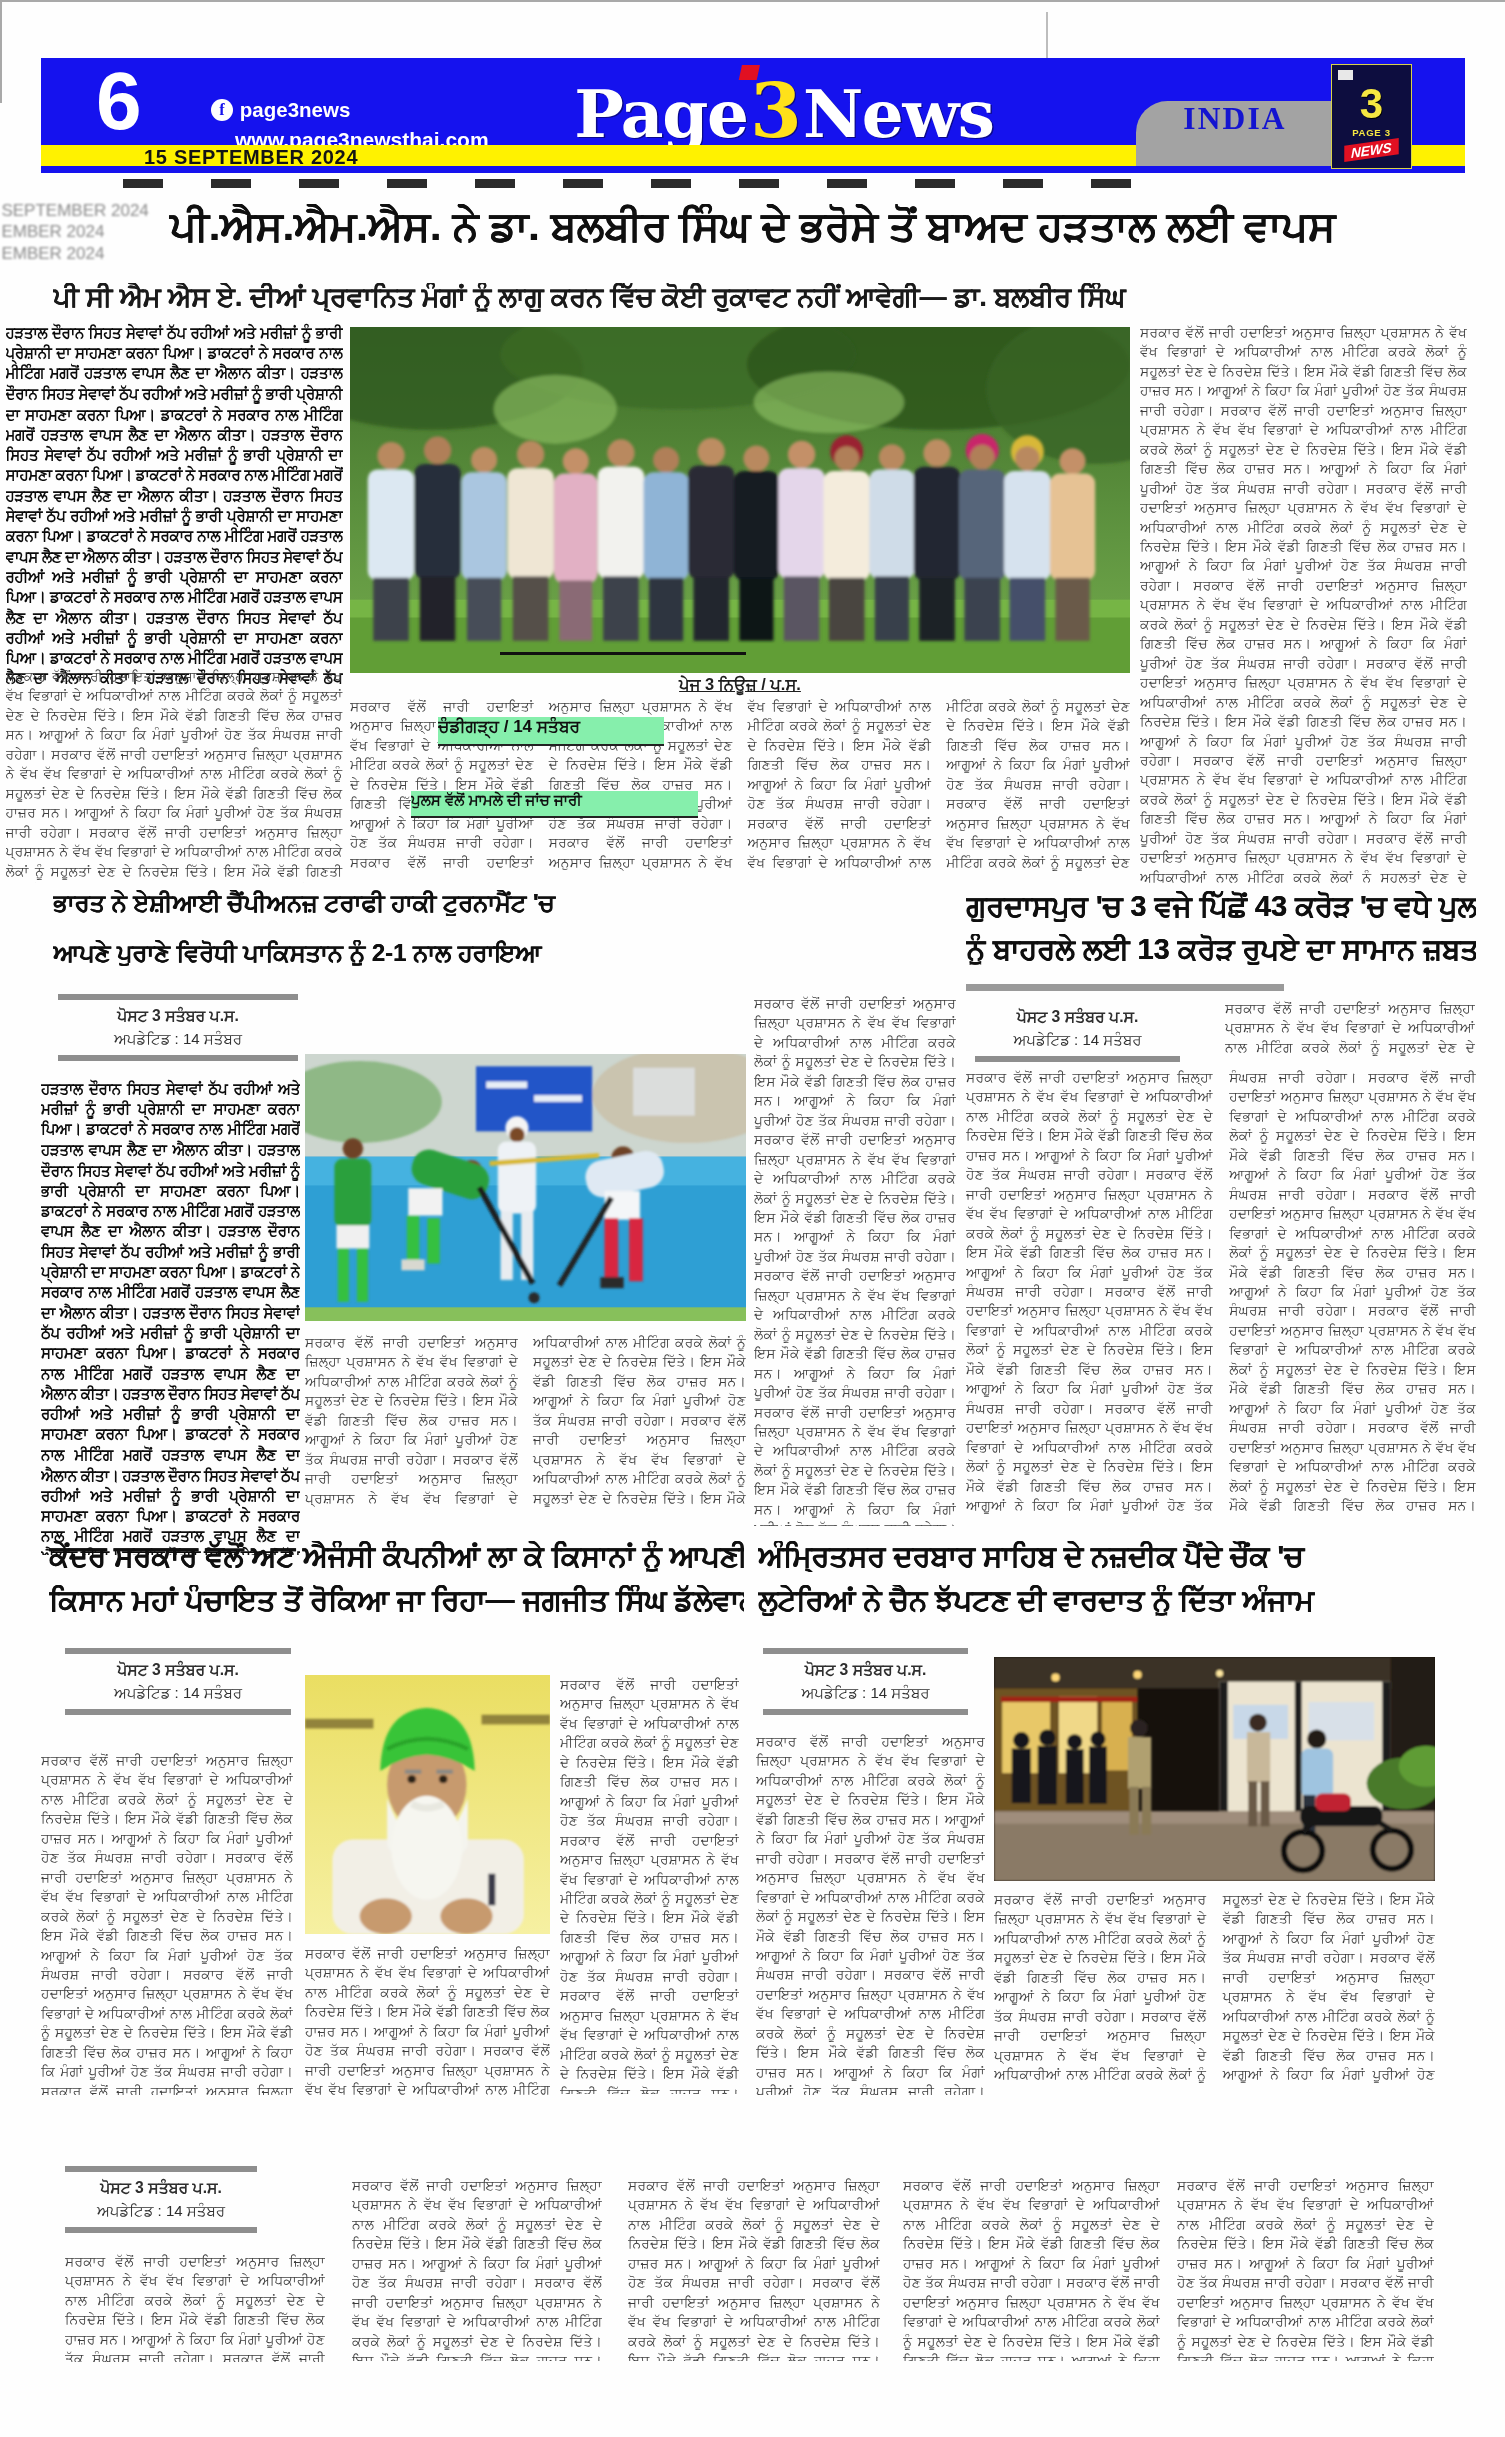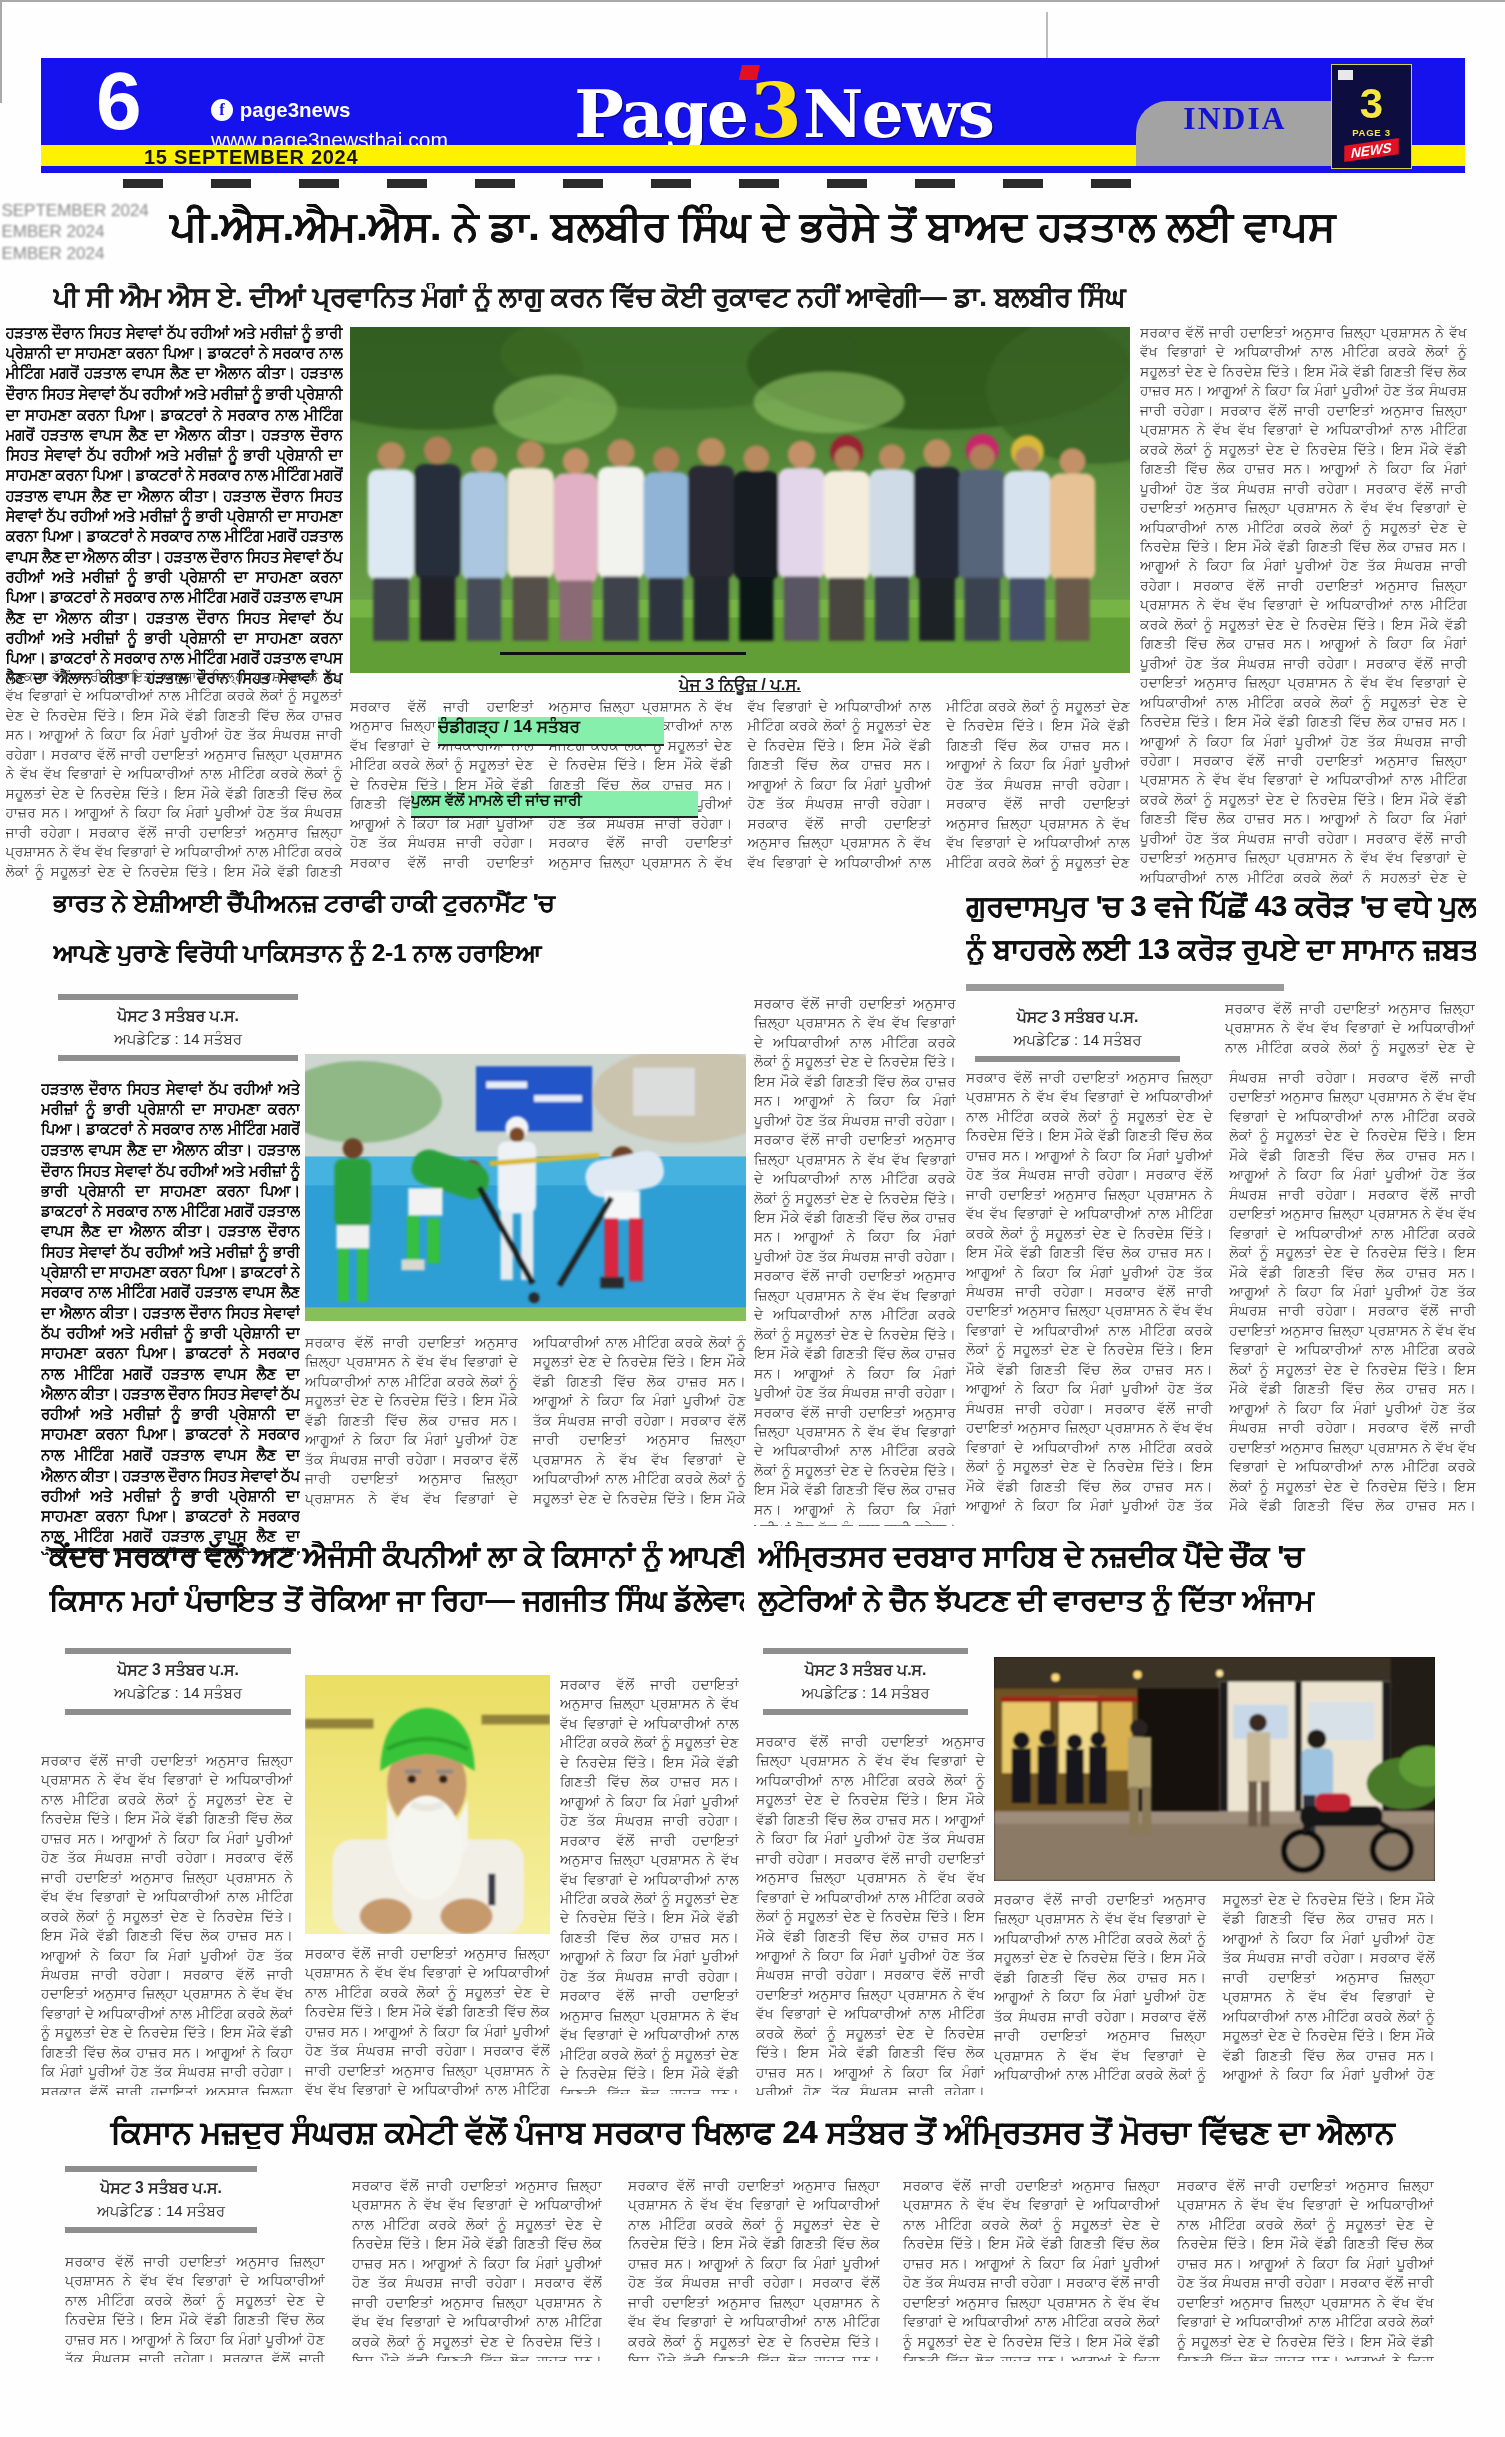--- a/index.html
+++ b/index.html
@@ -6,21 +6,21 @@
   .page{position:relative;width:1506px;height:2438px;background:#fefefe;overflow:hidden;
         font-family:"Liberation Sans",sans-serif;}
   .abs{position:absolute;}
   
   .banner{background:#1512ee;}
   .pgnum{color:#fff;font-weight:800;font-size:82px;line-height:.95;}
   .fbrow{display:flex;align-items:center;gap:6.8px;color:#fff;font-weight:700;font-size:20.5px;}
   .fbicon{width:22px;height:22px;border-radius:50%;background:#fff;color:#1512ee;
           display:flex;align-items:center;justify-content:center;font-weight:800;font-size:16.4px;
           font-family:"Liberation Serif",serif;}
-  .site{color:#fff;font-weight:400;font-size:21px;}
+  .site{color:#fff;font-weight:700;font-size:21px;margin-left:24px;}
   .masthead{font-family:"DejaVu Serif",serif;font-weight:700;font-size:66px;color:#fff;
             letter-spacing:-1.4px;white-space:nowrap;text-shadow:1.4px 1.4px 0 rgba(0,0,20,.45);}
   .masthead .m3{color:#ffe11a;font-size:1.12em;position:relative;padding:0 2.7px;}
   .masthead .m3 .flag{position:absolute;left:-6.8px;top:-2.7px;width:18px;height:15px;background:#e11022;
             transform:skewX(-12deg);}
   .datestrip{background:#fff200;}
   .datetext{color:#141414;font-weight:800;font-size:20px;letter-spacing:0.7px;filter:blur(0.5px);white-space:nowrap;}
   .indiatab{background:#a3a3a3;border-radius:31.5px 0 0 0;display:flex;align-items:flex-start;justify-content:center;}
   .indiatext{color:#1414d0;font-family:"Liberation Serif",serif;font-weight:800;font-size:31.5px;letter-spacing:2.1px;}
   .logobox{background:#0d0d3f;border:1.4px solid #d8d24a;display:flex;flex-direction:column;align-items:center;}
@@ -426,21 +426,20 @@
           <circle cx="582" cy="282" r="28" fill="none" stroke="#0a0a0a" stroke-width="9"></circle>
           <rect x="448" y="218" width="120" height="30" rx="12" fill="#181818"></rect>
           <rect x="470" y="200" width="52" height="26" rx="10" fill="#c02030"></rect>
           <path d="M452,256 L470,238 M582,254 L560,240" stroke="#181818" stroke-width="8"></path>
         </g>
       </g>
     </svg>
   </div>
   <div class="abs greek" style="left:994px;top:1890px;width:441px;height:204px;column-count:2;column-gap:16.4px;">ਸਰਕਾਰ ਵੱਲੋਂ ਜਾਰੀ ਹਦਾਇਤਾਂ ਅਨੁਸਾਰ ਜ਼ਿਲ੍ਹਾ ਪ੍ਰਸ਼ਾਸਨ ਨੇ ਵੱਖ ਵੱਖ ਵਿਭਾਗਾਂ ਦੇ ਅਧਿਕਾਰੀਆਂ ਨਾਲ ਮੀਟਿੰਗ ਕਰਕੇ ਲੋਕਾਂ ਨੂੰ ਸਹੂਲਤਾਂ ਦੇਣ ਦੇ ਨਿਰਦੇਸ਼ ਦਿੱਤੇ। ਇਸ ਮੌਕੇ ਵੱਡੀ ਗਿਣਤੀ ਵਿੱਚ ਲੋਕ ਹਾਜ਼ਰ ਸਨ। ਆਗੂਆਂ ਨੇ ਕਿਹਾ ਕਿ ਮੰਗਾਂ ਪੂਰੀਆਂ ਹੋਣ ਤੱਕ ਸੰਘਰਸ਼ ਜਾਰੀ ਰਹੇਗਾ। ਸਰਕਾਰ ਵੱਲੋਂ ਜਾਰੀ ਹਦਾਇਤਾਂ ਅਨੁਸਾਰ ਜ਼ਿਲ੍ਹਾ ਪ੍ਰਸ਼ਾਸਨ ਨੇ ਵੱਖ ਵੱਖ ਵਿਭਾਗਾਂ ਦੇ ਅਧਿਕਾਰੀਆਂ ਨਾਲ ਮੀਟਿੰਗ ਕਰਕੇ ਲੋਕਾਂ ਨੂੰ ਸਹੂਲਤਾਂ ਦੇਣ ਦੇ ਨਿਰਦੇਸ਼ ਦਿੱਤੇ। ਇਸ ਮੌਕੇ ਵੱਡੀ ਗਿਣਤੀ ਵਿੱਚ ਲੋਕ ਹਾਜ਼ਰ ਸਨ। ਆਗੂਆਂ ਨੇ ਕਿਹਾ ਕਿ ਮੰਗਾਂ ਪੂਰੀਆਂ ਹੋਣ ਤੱਕ ਸੰਘਰਸ਼ ਜਾਰੀ ਰਹੇਗਾ। ਸਰਕਾਰ ਵੱਲੋਂ ਜਾਰੀ ਹਦਾਇਤਾਂ ਅਨੁਸਾਰ ਜ਼ਿਲ੍ਹਾ ਪ੍ਰਸ਼ਾਸਨ ਨੇ ਵੱਖ ਵੱਖ ਵਿਭਾਗਾਂ ਦੇ ਅਧਿਕਾਰੀਆਂ ਨਾਲ ਮੀਟਿੰਗ ਕਰਕੇ ਲੋਕਾਂ ਨੂੰ ਸਹੂਲਤਾਂ ਦੇਣ ਦੇ ਨਿਰਦੇਸ਼ ਦਿੱਤੇ। ਇਸ ਮੌਕੇ ਵੱਡੀ ਗਿਣਤੀ ਵਿੱਚ ਲੋਕ ਹਾਜ਼ਰ ਸਨ। ਆਗੂਆਂ ਨੇ ਕਿਹਾ ਕਿ ਮੰਗਾਂ ਪੂਰੀਆਂ ਹੋਣ ਤੱਕ ਸੰਘਰਸ਼ ਜਾਰੀ ਰਹੇਗਾ। ਸਰਕਾਰ ਵੱਲੋਂ ਜਾਰੀ ਹਦਾਇਤਾਂ ਅਨੁਸਾਰ ਜ਼ਿਲ੍ਹਾ ਪ੍ਰਸ਼ਾਸਨ ਨੇ ਵੱਖ ਵੱਖ ਵਿਭਾਗਾਂ ਦੇ ਅਧਿਕਾਰੀਆਂ ਨਾਲ ਮੀਟਿੰਗ ਕਰਕੇ ਲੋਕਾਂ ਨੂੰ ਸਹੂਲਤਾਂ ਦੇਣ ਦੇ ਨਿਰਦੇਸ਼ ਦਿੱਤੇ। ਇਸ ਮੌਕੇ ਵੱਡੀ ਗਿਣਤੀ ਵਿੱਚ ਲੋਕ ਹਾਜ਼ਰ ਸਨ। ਆਗੂਆਂ ਨੇ ਕਿਹਾ ਕਿ ਮੰਗਾਂ ਪੂਰੀਆਂ ਹੋਣ ਤੱਕ ਸੰਘਰਸ਼ ਜਾਰੀ ਰਹੇਗਾ। ਸਰਕਾਰ ਵੱਲੋਂ ਜਾਰੀ ਹਦਾਇਤਾਂ ਅਨੁਸਾਰ ਜ਼ਿਲ੍ਹਾ ਪ੍ਰਸ਼ਾਸਨ ਨੇ ਵੱਖ ਵੱਖ ਵਿਭਾਗਾਂ ਦੇ ਅਧਿਕਾਰੀਆਂ ਨਾਲ ਮੀਟਿੰਗ ਕਰਕੇ ਲੋਕਾਂ ਨੂੰ ਸਹੂਲਤਾਂ ਦੇਣ ਦੇ ਨਿਰਦੇਸ਼ ਦਿੱਤੇ। ਇਸ ਮੌਕੇ ਵੱਡੀ ਗਿਣਤੀ ਵਿੱਚ ਲੋਕ ਹਾਜ਼ਰ ਸਨ। ਆਗੂਆਂ ਨੇ ਕਿਹਾ ਕਿ ਮੰਗਾਂ ਪੂਰੀਆਂ ਹੋਣ ਤੱਕ ਸੰਘਰਸ਼ ਜਾਰੀ ਰਹੇਗਾ। ਸਰਕਾਰ ਵੱਲੋਂ ਜਾਰੀ ਹਦਾਇਤਾਂ ਅਨੁਸਾਰ ਜ਼ਿਲ੍ਹਾ ਪ੍ਰਸ਼ਾਸਨ ਨੇ ਵੱਖ ਵੱਖ ਵਿਭਾਗਾਂ ਦੇ ਅਧਿਕਾਰੀਆਂ ਨਾਲ ਮੀਟਿੰਗ ਕਰਕੇ ਲੋਕਾਂ ਨੂੰ ਸਹੂਲਤਾਂ ਦੇਣ ਦੇ ਨਿਰਦੇਸ਼ ਦਿੱਤੇ। ਇਸ ਮੌਕੇ ਵੱਡੀ ਗਿਣਤੀ ਵਿੱਚ ਲੋਕ ਹਾਜ਼ਰ ਸਨ। ਆਗੂਆਂ ਨੇ ਕਿਹਾ ਕਿ ਮੰਗਾਂ ਪੂਰੀਆਂ ਹੋਣ ਤੱਕ ਸੰਘਰਸ਼ ਜਾਰੀ ਰਹੇਗਾ। ਸਰਕਾਰ ਵੱਲੋਂ ਜਾਰੀ ਹਦਾਇਤਾਂ ਅਨੁਸਾਰ ਜ਼ਿਲ੍ਹਾ ਪ੍ਰਸ਼ਾਸਨ ਨੇ ਵੱਖ ਵੱਖ ਵਿਭਾਗਾਂ ਦੇ ਅਧਿਕਾਰੀਆਂ ਨਾਲ ਮੀਟਿੰਗ ਕਰਕੇ ਲੋਕਾਂ ਨੂੰ ਸਹੂਲਤਾਂ ਦੇਣ ਦੇ ਨਿਰਦੇਸ਼ ਦਿੱਤੇ। ਇਸ ਮੌਕੇ ਵੱਡੀ ਗਿਣਤੀ ਵਿੱਚ ਲੋਕ ਹਾਜ਼ਰ ਸਨ। ਆਗੂਆਂ ਨੇ ਕਿਹਾ ਕਿ ਮੰਗਾਂ ਪੂਰੀਆਂ ਹੋਣ ਤੱਕ ਸੰਘਰਸ਼ ਜਾਰੀ ਰਹੇਗਾ। </div>
 
-  <div class="abs hl hl-c" style="left:51px;top:2115px;width:1403px;font-size:31.5px;">ਕਿਸਾਨ ਮਜ਼ਦੂਰ ਸੰਘਰਸ਼ ਕਮੇਟੀ ਵੱਲੋਂ ਪੰਜਾਬ ਸਰਕਾਰ ਖਿਲਾਫ 24 ਸਤੰਬਰ ਤੋਂ ਅੰਮ੍ਰਿਤਸਰ ਤੋਂ ਮੋਰਚਾ ਵਿੱਢਣ ਦਾ ਐਲਾਨ</div>
   <div class="abs byline-block" style="left:65px;top:2166px;width:192px;">
     <div class="b1">ਪੋਸਟ 3 ਸਤੰਬਰ ਪ.ਸ.</div>
     <div class="b2">ਅਪਡੇਟਿਡ : 14 ਸਤੰਬਰ</div>
   </div>
   <div class="abs greek" style="left:65px;top:2252px;width:260px;height:110px;">ਸਰਕਾਰ ਵੱਲੋਂ ਜਾਰੀ ਹਦਾਇਤਾਂ ਅਨੁਸਾਰ ਜ਼ਿਲ੍ਹਾ ਪ੍ਰਸ਼ਾਸਨ ਨੇ ਵੱਖ ਵੱਖ ਵਿਭਾਗਾਂ ਦੇ ਅਧਿਕਾਰੀਆਂ ਨਾਲ ਮੀਟਿੰਗ ਕਰਕੇ ਲੋਕਾਂ ਨੂੰ ਸਹੂਲਤਾਂ ਦੇਣ ਦੇ ਨਿਰਦੇਸ਼ ਦਿੱਤੇ। ਇਸ ਮੌਕੇ ਵੱਡੀ ਗਿਣਤੀ ਵਿੱਚ ਲੋਕ ਹਾਜ਼ਰ ਸਨ। ਆਗੂਆਂ ਨੇ ਕਿਹਾ ਕਿ ਮੰਗਾਂ ਪੂਰੀਆਂ ਹੋਣ ਤੱਕ ਸੰਘਰਸ਼ ਜਾਰੀ ਰਹੇਗਾ। ਸਰਕਾਰ ਵੱਲੋਂ ਜਾਰੀ ਹਦਾਇਤਾਂ ਅਨੁਸਾਰ ਜ਼ਿਲ੍ਹਾ ਪ੍ਰਸ਼ਾਸਨ ਨੇ ਵੱਖ ਵੱਖ ਵਿਭਾਗਾਂ ਦੇ ਅਧਿਕਾਰੀਆਂ ਨਾਲ ਮੀਟਿੰਗ ਕਰਕੇ ਲੋਕਾਂ ਨੂੰ ਸਹੂਲਤਾਂ ਦੇਣ ਦੇ ਨਿਰਦੇਸ਼ ਦਿੱਤੇ। ਇਸ ਮੌਕੇ ਵੱਡੀ ਗਿਣਤੀ ਵਿੱਚ ਲੋਕ ਹਾਜ਼ਰ ਸਨ। ਆਗੂਆਂ ਨੇ ਕਿਹਾ ਕਿ ਮੰਗਾਂ ਪੂਰੀਆਂ ਹੋਣ ਤੱਕ ਸੰਘਰਸ਼ ਜਾਰੀ ਰਹੇਗਾ। ਸਰਕਾਰ ਵੱਲੋਂ ਜਾਰੀ ਹਦਾਇਤਾਂ ਅਨੁਸਾਰ ਜ਼ਿਲ੍ਹਾ ਪ੍ਰਸ਼ਾਸਨ ਨੇ ਵੱਖ ਵੱਖ ਵਿਭਾਗਾਂ ਦੇ ਅਧਿਕਾਰੀਆਂ ਨਾਲ ਮੀਟਿੰਗ ਕਰਕੇ ਲੋਕਾਂ ਨੂੰ ਸਹੂਲਤਾਂ ਦੇਣ ਦੇ ਨਿਰਦੇਸ਼ ਦਿੱਤੇ। ਇਸ ਮੌਕੇ ਵੱਡੀ ਗਿਣਤੀ ਵਿੱਚ ਲੋਕ ਹਾਜ਼ਰ ਸਨ। ਆਗੂਆਂ ਨੇ ਕਿਹਾ ਕਿ ਮੰਗਾਂ ਪੂਰੀਆਂ ਹੋਣ ਤੱਕ ਸੰਘਰਸ਼ ਜਾਰੀ ਰਹੇਗਾ। </div>
   <div class="abs greek" style="left:352px;top:2176px;width:250px;height:185px;">ਸਰਕਾਰ ਵੱਲੋਂ ਜਾਰੀ ਹਦਾਇਤਾਂ ਅਨੁਸਾਰ ਜ਼ਿਲ੍ਹਾ ਪ੍ਰਸ਼ਾਸਨ ਨੇ ਵੱਖ ਵੱਖ ਵਿਭਾਗਾਂ ਦੇ ਅਧਿਕਾਰੀਆਂ ਨਾਲ ਮੀਟਿੰਗ ਕਰਕੇ ਲੋਕਾਂ ਨੂੰ ਸਹੂਲਤਾਂ ਦੇਣ ਦੇ ਨਿਰਦੇਸ਼ ਦਿੱਤੇ। ਇਸ ਮੌਕੇ ਵੱਡੀ ਗਿਣਤੀ ਵਿੱਚ ਲੋਕ ਹਾਜ਼ਰ ਸਨ। ਆਗੂਆਂ ਨੇ ਕਿਹਾ ਕਿ ਮੰਗਾਂ ਪੂਰੀਆਂ ਹੋਣ ਤੱਕ ਸੰਘਰਸ਼ ਜਾਰੀ ਰਹੇਗਾ। ਸਰਕਾਰ ਵੱਲੋਂ ਜਾਰੀ ਹਦਾਇਤਾਂ ਅਨੁਸਾਰ ਜ਼ਿਲ੍ਹਾ ਪ੍ਰਸ਼ਾਸਨ ਨੇ ਵੱਖ ਵੱਖ ਵਿਭਾਗਾਂ ਦੇ ਅਧਿਕਾਰੀਆਂ ਨਾਲ ਮੀਟਿੰਗ ਕਰਕੇ ਲੋਕਾਂ ਨੂੰ ਸਹੂਲਤਾਂ ਦੇਣ ਦੇ ਨਿਰਦੇਸ਼ ਦਿੱਤੇ। ਇਸ ਮੌਕੇ ਵੱਡੀ ਗਿਣਤੀ ਵਿੱਚ ਲੋਕ ਹਾਜ਼ਰ ਸਨ। ਆਗੂਆਂ ਨੇ ਕਿਹਾ ਕਿ ਮੰਗਾਂ ਪੂਰੀਆਂ ਹੋਣ ਤੱਕ ਸੰਘਰਸ਼ ਜਾਰੀ ਰਹੇਗਾ। ਸਰਕਾਰ ਵੱਲੋਂ ਜਾਰੀ ਹਦਾਇਤਾਂ ਅਨੁਸਾਰ ਜ਼ਿਲ੍ਹਾ ਪ੍ਰਸ਼ਾਸਨ ਨੇ ਵੱਖ ਵੱਖ ਵਿਭਾਗਾਂ ਦੇ ਅਧਿਕਾਰੀਆਂ ਨਾਲ ਮੀਟਿੰਗ ਕਰਕੇ ਲੋਕਾਂ ਨੂੰ ਸਹੂਲਤਾਂ ਦੇਣ ਦੇ ਨਿਰਦੇਸ਼ ਦਿੱਤੇ। ਇਸ ਮੌਕੇ ਵੱਡੀ ਗਿਣਤੀ ਵਿੱਚ ਲੋਕ ਹਾਜ਼ਰ ਸਨ। ਆਗੂਆਂ ਨੇ ਕਿਹਾ ਕਿ ਮੰਗਾਂ ਪੂਰੀਆਂ ਹੋਣ ਤੱਕ ਸੰਘਰਸ਼ ਜਾਰੀ ਰਹੇਗਾ। ਸਰਕਾਰ ਵੱਲੋਂ ਜਾਰੀ ਹਦਾਇਤਾਂ ਅਨੁਸਾਰ ਜ਼ਿਲ੍ਹਾ ਪ੍ਰਸ਼ਾਸਨ ਨੇ ਵੱਖ ਵੱਖ ਵਿਭਾਗਾਂ ਦੇ ਅਧਿਕਾਰੀਆਂ ਨਾਲ ਮੀਟਿੰਗ ਕਰਕੇ ਲੋਕਾਂ ਨੂੰ ਸਹੂਲਤਾਂ ਦੇਣ ਦੇ ਨਿਰਦੇਸ਼ ਦਿੱਤੇ। ਇਸ ਮੌਕੇ ਵੱਡੀ ਗਿਣਤੀ ਵਿੱਚ ਲੋਕ ਹਾਜ਼ਰ ਸਨ। ਆਗੂਆਂ ਨੇ ਕਿਹਾ ਕਿ ਮੰਗਾਂ ਪੂਰੀਆਂ ਹੋਣ ਤੱਕ ਸੰਘਰਸ਼ ਜਾਰੀ ਰਹੇਗਾ। </div>
   <div class="abs greek" style="left:628px;top:2176px;width:252px;height:185px;">ਸਰਕਾਰ ਵੱਲੋਂ ਜਾਰੀ ਹਦਾਇਤਾਂ ਅਨੁਸਾਰ ਜ਼ਿਲ੍ਹਾ ਪ੍ਰਸ਼ਾਸਨ ਨੇ ਵੱਖ ਵੱਖ ਵਿਭਾਗਾਂ ਦੇ ਅਧਿਕਾਰੀਆਂ ਨਾਲ ਮੀਟਿੰਗ ਕਰਕੇ ਲੋਕਾਂ ਨੂੰ ਸਹੂਲਤਾਂ ਦੇਣ ਦੇ ਨਿਰਦੇਸ਼ ਦਿੱਤੇ। ਇਸ ਮੌਕੇ ਵੱਡੀ ਗਿਣਤੀ ਵਿੱਚ ਲੋਕ ਹਾਜ਼ਰ ਸਨ। ਆਗੂਆਂ ਨੇ ਕਿਹਾ ਕਿ ਮੰਗਾਂ ਪੂਰੀਆਂ ਹੋਣ ਤੱਕ ਸੰਘਰਸ਼ ਜਾਰੀ ਰਹੇਗਾ। ਸਰਕਾਰ ਵੱਲੋਂ ਜਾਰੀ ਹਦਾਇਤਾਂ ਅਨੁਸਾਰ ਜ਼ਿਲ੍ਹਾ ਪ੍ਰਸ਼ਾਸਨ ਨੇ ਵੱਖ ਵੱਖ ਵਿਭਾਗਾਂ ਦੇ ਅਧਿਕਾਰੀਆਂ ਨਾਲ ਮੀਟਿੰਗ ਕਰਕੇ ਲੋਕਾਂ ਨੂੰ ਸਹੂਲਤਾਂ ਦੇਣ ਦੇ ਨਿਰਦੇਸ਼ ਦਿੱਤੇ। ਇਸ ਮੌਕੇ ਵੱਡੀ ਗਿਣਤੀ ਵਿੱਚ ਲੋਕ ਹਾਜ਼ਰ ਸਨ। ਆਗੂਆਂ ਨੇ ਕਿਹਾ ਕਿ ਮੰਗਾਂ ਪੂਰੀਆਂ ਹੋਣ ਤੱਕ ਸੰਘਰਸ਼ ਜਾਰੀ ਰਹੇਗਾ। ਸਰਕਾਰ ਵੱਲੋਂ ਜਾਰੀ ਹਦਾਇਤਾਂ ਅਨੁਸਾਰ ਜ਼ਿਲ੍ਹਾ ਪ੍ਰਸ਼ਾਸਨ ਨੇ ਵੱਖ ਵੱਖ ਵਿਭਾਗਾਂ ਦੇ ਅਧਿਕਾਰੀਆਂ ਨਾਲ ਮੀਟਿੰਗ ਕਰਕੇ ਲੋਕਾਂ ਨੂੰ ਸਹੂਲਤਾਂ ਦੇਣ ਦੇ ਨਿਰਦੇਸ਼ ਦਿੱਤੇ। ਇਸ ਮੌਕੇ ਵੱਡੀ ਗਿਣਤੀ ਵਿੱਚ ਲੋਕ ਹਾਜ਼ਰ ਸਨ। ਆਗੂਆਂ ਨੇ ਕਿਹਾ ਕਿ ਮੰਗਾਂ ਪੂਰੀਆਂ ਹੋਣ ਤੱਕ ਸੰਘਰਸ਼ ਜਾਰੀ ਰਹੇਗਾ। ਸਰਕਾਰ ਵੱਲੋਂ ਜਾਰੀ ਹਦਾਇਤਾਂ ਅਨੁਸਾਰ ਜ਼ਿਲ੍ਹਾ ਪ੍ਰਸ਼ਾਸਨ ਨੇ ਵੱਖ ਵੱਖ ਵਿਭਾਗਾਂ ਦੇ ਅਧਿਕਾਰੀਆਂ ਨਾਲ ਮੀਟਿੰਗ ਕਰਕੇ ਲੋਕਾਂ ਨੂੰ ਸਹੂਲਤਾਂ ਦੇਣ ਦੇ ਨਿਰਦੇਸ਼ ਦਿੱਤੇ। ਇਸ ਮੌਕੇ ਵੱਡੀ ਗਿਣਤੀ ਵਿੱਚ ਲੋਕ ਹਾਜ਼ਰ ਸਨ। ਆਗੂਆਂ ਨੇ ਕਿਹਾ ਕਿ ਮੰਗਾਂ ਪੂਰੀਆਂ ਹੋਣ ਤੱਕ ਸੰਘਰਸ਼ ਜਾਰੀ ਰਹੇਗਾ। </div>
   <div class="abs greek" style="left:903px;top:2176px;width:257px;height:185px;">ਸਰਕਾਰ ਵੱਲੋਂ ਜਾਰੀ ਹਦਾਇਤਾਂ ਅਨੁਸਾਰ ਜ਼ਿਲ੍ਹਾ ਪ੍ਰਸ਼ਾਸਨ ਨੇ ਵੱਖ ਵੱਖ ਵਿਭਾਗਾਂ ਦੇ ਅਧਿਕਾਰੀਆਂ ਨਾਲ ਮੀਟਿੰਗ ਕਰਕੇ ਲੋਕਾਂ ਨੂੰ ਸਹੂਲਤਾਂ ਦੇਣ ਦੇ ਨਿਰਦੇਸ਼ ਦਿੱਤੇ। ਇਸ ਮੌਕੇ ਵੱਡੀ ਗਿਣਤੀ ਵਿੱਚ ਲੋਕ ਹਾਜ਼ਰ ਸਨ। ਆਗੂਆਂ ਨੇ ਕਿਹਾ ਕਿ ਮੰਗਾਂ ਪੂਰੀਆਂ ਹੋਣ ਤੱਕ ਸੰਘਰਸ਼ ਜਾਰੀ ਰਹੇਗਾ। ਸਰਕਾਰ ਵੱਲੋਂ ਜਾਰੀ ਹਦਾਇਤਾਂ ਅਨੁਸਾਰ ਜ਼ਿਲ੍ਹਾ ਪ੍ਰਸ਼ਾਸਨ ਨੇ ਵੱਖ ਵੱਖ ਵਿਭਾਗਾਂ ਦੇ ਅਧਿਕਾਰੀਆਂ ਨਾਲ ਮੀਟਿੰਗ ਕਰਕੇ ਲੋਕਾਂ ਨੂੰ ਸਹੂਲਤਾਂ ਦੇਣ ਦੇ ਨਿਰਦੇਸ਼ ਦਿੱਤੇ। ਇਸ ਮੌਕੇ ਵੱਡੀ ਗਿਣਤੀ ਵਿੱਚ ਲੋਕ ਹਾਜ਼ਰ ਸਨ। ਆਗੂਆਂ ਨੇ ਕਿਹਾ ਕਿ ਮੰਗਾਂ ਪੂਰੀਆਂ ਹੋਣ ਤੱਕ ਸੰਘਰਸ਼ ਜਾਰੀ ਰਹੇਗਾ। ਸਰਕਾਰ ਵੱਲੋਂ ਜਾਰੀ ਹਦਾਇਤਾਂ ਅਨੁਸਾਰ ਜ਼ਿਲ੍ਹਾ ਪ੍ਰਸ਼ਾਸਨ ਨੇ ਵੱਖ ਵੱਖ ਵਿਭਾਗਾਂ ਦੇ ਅਧਿਕਾਰੀਆਂ ਨਾਲ ਮੀਟਿੰਗ ਕਰਕੇ ਲੋਕਾਂ ਨੂੰ ਸਹੂਲਤਾਂ ਦੇਣ ਦੇ ਨਿਰਦੇਸ਼ ਦਿੱਤੇ। ਇਸ ਮੌਕੇ ਵੱਡੀ ਗਿਣਤੀ ਵਿੱਚ ਲੋਕ ਹਾਜ਼ਰ ਸਨ। ਆਗੂਆਂ ਨੇ ਕਿਹਾ ਕਿ ਮੰਗਾਂ ਪੂਰੀਆਂ ਹੋਣ ਤੱਕ ਸੰਘਰਸ਼ ਜਾਰੀ ਰਹੇਗਾ। ਸਰਕਾਰ ਵੱਲੋਂ ਜਾਰੀ ਹਦਾਇਤਾਂ ਅਨੁਸਾਰ ਜ਼ਿਲ੍ਹਾ ਪ੍ਰਸ਼ਾਸਨ ਨੇ ਵੱਖ ਵੱਖ ਵਿਭਾਗਾਂ ਦੇ ਅਧਿਕਾਰੀਆਂ ਨਾਲ ਮੀਟਿੰਗ ਕਰਕੇ ਲੋਕਾਂ ਨੂੰ ਸਹੂਲਤਾਂ ਦੇਣ ਦੇ ਨਿਰਦੇਸ਼ ਦਿੱਤੇ। ਇਸ ਮੌਕੇ ਵੱਡੀ ਗਿਣਤੀ ਵਿੱਚ ਲੋਕ ਹਾਜ਼ਰ ਸਨ। ਆਗੂਆਂ ਨੇ ਕਿਹਾ ਕਿ ਮੰਗਾਂ ਪੂਰੀਆਂ ਹੋਣ ਤੱਕ ਸੰਘਰਸ਼ ਜਾਰੀ ਰਹੇਗਾ। </div>
   <div class="abs greek" style="left:1177px;top:2176px;width:257px;height:185px;">ਸਰਕਾਰ ਵੱਲੋਂ ਜਾਰੀ ਹਦਾਇਤਾਂ ਅਨੁਸਾਰ ਜ਼ਿਲ੍ਹਾ ਪ੍ਰਸ਼ਾਸਨ ਨੇ ਵੱਖ ਵੱਖ ਵਿਭਾਗਾਂ ਦੇ ਅਧਿਕਾਰੀਆਂ ਨਾਲ ਮੀਟਿੰਗ ਕਰਕੇ ਲੋਕਾਂ ਨੂੰ ਸਹੂਲਤਾਂ ਦੇਣ ਦੇ ਨਿਰਦੇਸ਼ ਦਿੱਤੇ। ਇਸ ਮੌਕੇ ਵੱਡੀ ਗਿਣਤੀ ਵਿੱਚ ਲੋਕ ਹਾਜ਼ਰ ਸਨ। ਆਗੂਆਂ ਨੇ ਕਿਹਾ ਕਿ ਮੰਗਾਂ ਪੂਰੀਆਂ ਹੋਣ ਤੱਕ ਸੰਘਰਸ਼ ਜਾਰੀ ਰਹੇਗਾ। ਸਰਕਾਰ ਵੱਲੋਂ ਜਾਰੀ ਹਦਾਇਤਾਂ ਅਨੁਸਾਰ ਜ਼ਿਲ੍ਹਾ ਪ੍ਰਸ਼ਾਸਨ ਨੇ ਵੱਖ ਵੱਖ ਵਿਭਾਗਾਂ ਦੇ ਅਧਿਕਾਰੀਆਂ ਨਾਲ ਮੀਟਿੰਗ ਕਰਕੇ ਲੋਕਾਂ ਨੂੰ ਸਹੂਲਤਾਂ ਦੇਣ ਦੇ ਨਿਰਦੇਸ਼ ਦਿੱਤੇ। ਇਸ ਮੌਕੇ ਵੱਡੀ ਗਿਣਤੀ ਵਿੱਚ ਲੋਕ ਹਾਜ਼ਰ ਸਨ। ਆਗੂਆਂ ਨੇ ਕਿਹਾ ਕਿ ਮੰਗਾਂ ਪੂਰੀਆਂ ਹੋਣ ਤੱਕ ਸੰਘਰਸ਼ ਜਾਰੀ ਰਹੇਗਾ। ਸਰਕਾਰ ਵੱਲੋਂ ਜਾਰੀ ਹਦਾਇਤਾਂ ਅਨੁਸਾਰ ਜ਼ਿਲ੍ਹਾ ਪ੍ਰਸ਼ਾਸਨ ਨੇ ਵੱਖ ਵੱਖ ਵਿਭਾਗਾਂ ਦੇ ਅਧਿਕਾਰੀਆਂ ਨਾਲ ਮੀਟਿੰਗ ਕਰਕੇ ਲੋਕਾਂ ਨੂੰ ਸਹੂਲਤਾਂ ਦੇਣ ਦੇ ਨਿਰਦੇਸ਼ ਦਿੱਤੇ। ਇਸ ਮੌਕੇ ਵੱਡੀ ਗਿਣਤੀ ਵਿੱਚ ਲੋਕ ਹਾਜ਼ਰ ਸਨ। ਆਗੂਆਂ ਨੇ ਕਿਹਾ ਕਿ ਮੰਗਾਂ ਪੂਰੀਆਂ ਹੋਣ ਤੱਕ ਸੰਘਰਸ਼ ਜਾਰੀ ਰਹੇਗਾ। ਸਰਕਾਰ ਵੱਲੋਂ ਜਾਰੀ ਹਦਾਇਤਾਂ ਅਨੁਸਾਰ ਜ਼ਿਲ੍ਹਾ ਪ੍ਰਸ਼ਾਸਨ ਨੇ ਵੱਖ ਵੱਖ ਵਿਭਾਗਾਂ ਦੇ ਅਧਿਕਾਰੀਆਂ ਨਾਲ ਮੀਟਿੰਗ ਕਰਕੇ ਲੋਕਾਂ ਨੂੰ ਸਹੂਲਤਾਂ ਦੇਣ ਦੇ ਨਿਰਦੇਸ਼ ਦਿੱਤੇ। ਇਸ ਮੌਕੇ ਵੱਡੀ ਗਿਣਤੀ ਵਿੱਚ ਲੋਕ ਹਾਜ਼ਰ ਸਨ। ਆਗੂਆਂ ਨੇ ਕਿਹਾ ਕਿ ਮੰਗਾਂ ਪੂਰੀਆਂ ਹੋਣ ਤੱਕ ਸੰਘਰਸ਼ ਜਾਰੀ ਰਹੇਗਾ। </div>
 

